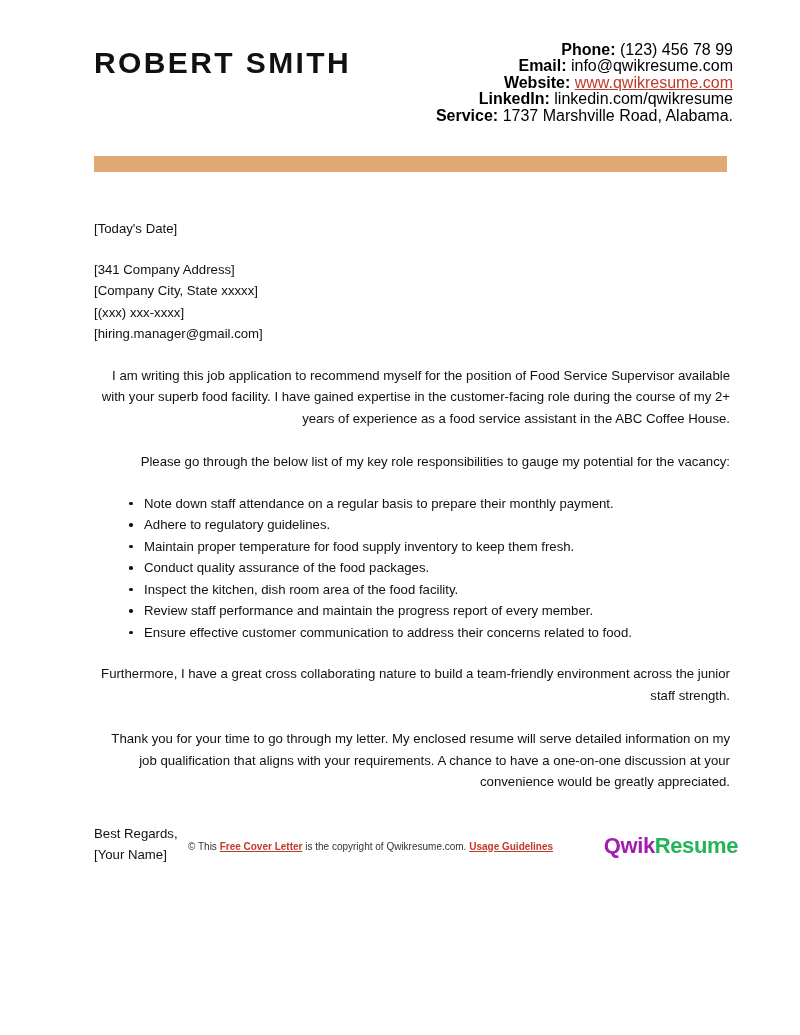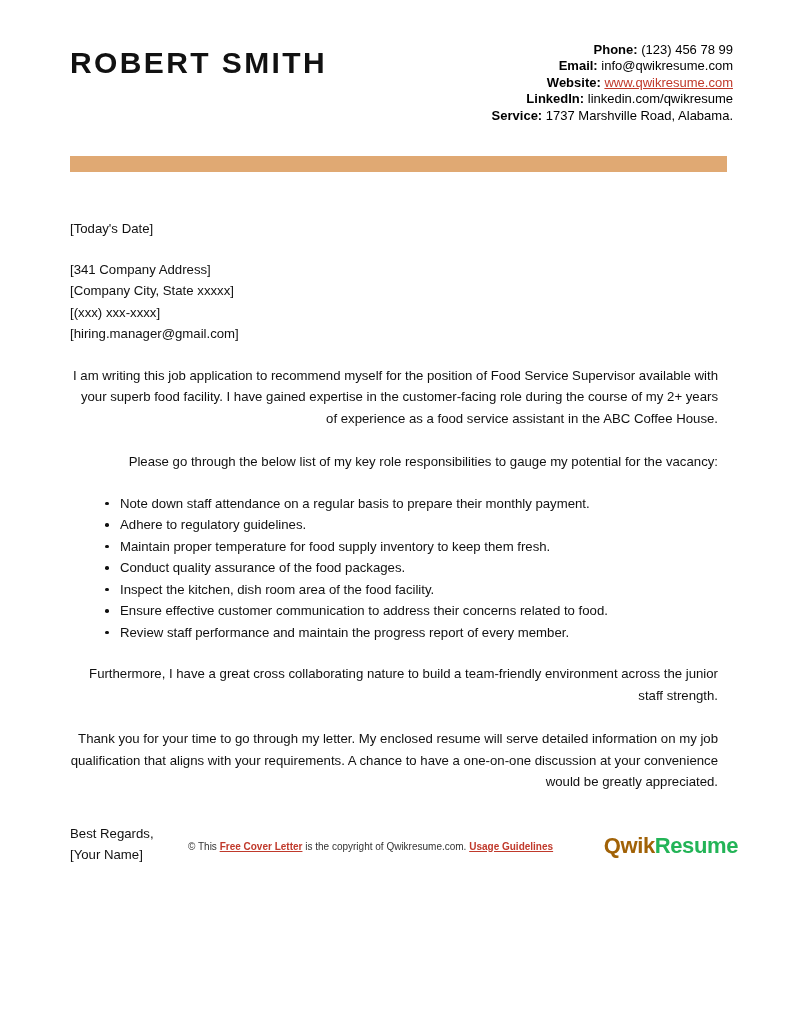--- a/index.html
+++ b/index.html
@@ -14,20 +14,21 @@
     -webkit-font-smoothing: antialiased;
   }
 
   .page {
     position: relative;
     width: 800px;
     height: 875px;
     background: #ffffff;
     overflow: hidden;
     box-sizing: border-box;
+    padding-left: 24px;
   }
 
   
   .header {
     display: flex;
     align-items: flex-start;
     justify-content: space-between;
     padding: 38px 67px 0 70px;
     box-sizing: border-box;
   }
@@ -52,21 +53,21 @@
     color: #6b4a2f;
     letter-spacing: 0.2px;
     margin: 15px 0 0 0;
     line-height: 1.2;
     white-space: nowrap;
   }
 
   
   .contact {
     text-align: right;
-    font-size: 13px;
+    font-size: 16px;
     line-height: 16.4px;
     color: #000000;
     padding-top: 4px;
   }
   .contact-row {
     white-space: nowrap;
   }
   .contact-label {
     font-weight: bold;
   }
@@ -170,21 +171,21 @@
     text-decoration: underline;
   }
 
   .logo {
     font-size: 22px;
     font-weight: bold;
     letter-spacing: -0.4px;
     white-space: nowrap;
     line-height: 1;
   }
-  .logo .qwik { color: #a16207; }
+  .logo .qwik { color: #a21caf; }
   .logo .resume { color: #23b457; }
 </style>
 </head>
 <body>
 
 <div class="page">
 
   <div class="header">
 
     <div class="identity">
@@ -233,22 +234,22 @@
     <div class="para">I am writing this job application to recommend myself for the position of Food Service Supervisor available with your superb food facility. I have gained expertise in the customer-facing role during the course of my 2+ years of experience as a food service assistant in the ABC Coffee House.</div>
 
     <div class="para tight">Please go through the below list of my key role responsibilities to gauge my potential for the vacancy:</div>
 
     <ul class="bullets">
       <li>Note down staff attendance on a regular basis to prepare their monthly payment.</li>
       <li>Adhere to regulatory guidelines.</li>
       <li>Maintain proper temperature for food supply inventory to keep them fresh.</li>
       <li>Conduct quality assurance of the food packages.</li>
       <li>Inspect the kitchen, dish room area of the food facility.</li>
+      <li>Review staff performance and maintain the progress report of every member.</li>
       <li>Ensure effective customer communication to address their concerns related to food.</li>
-      <li>Review staff performance and maintain the progress report of every member.</li>
     </ul>
 
     <div class="para">Furthermore, I have a great cross collaborating nature to build a team-friendly environment across the junior staff strength.</div>
 
     <div class="para tight">Thank you for your time to go through my letter. My enclosed resume will serve detailed information on my job qualification that aligns with your requirements. A chance to have a one-on-one discussion at your convenience would be greatly appreciated.</div>
 
     <div class="signoff">
       <div>Best Regards,</div>
       <div>[Your Name]</div>
     </div>

